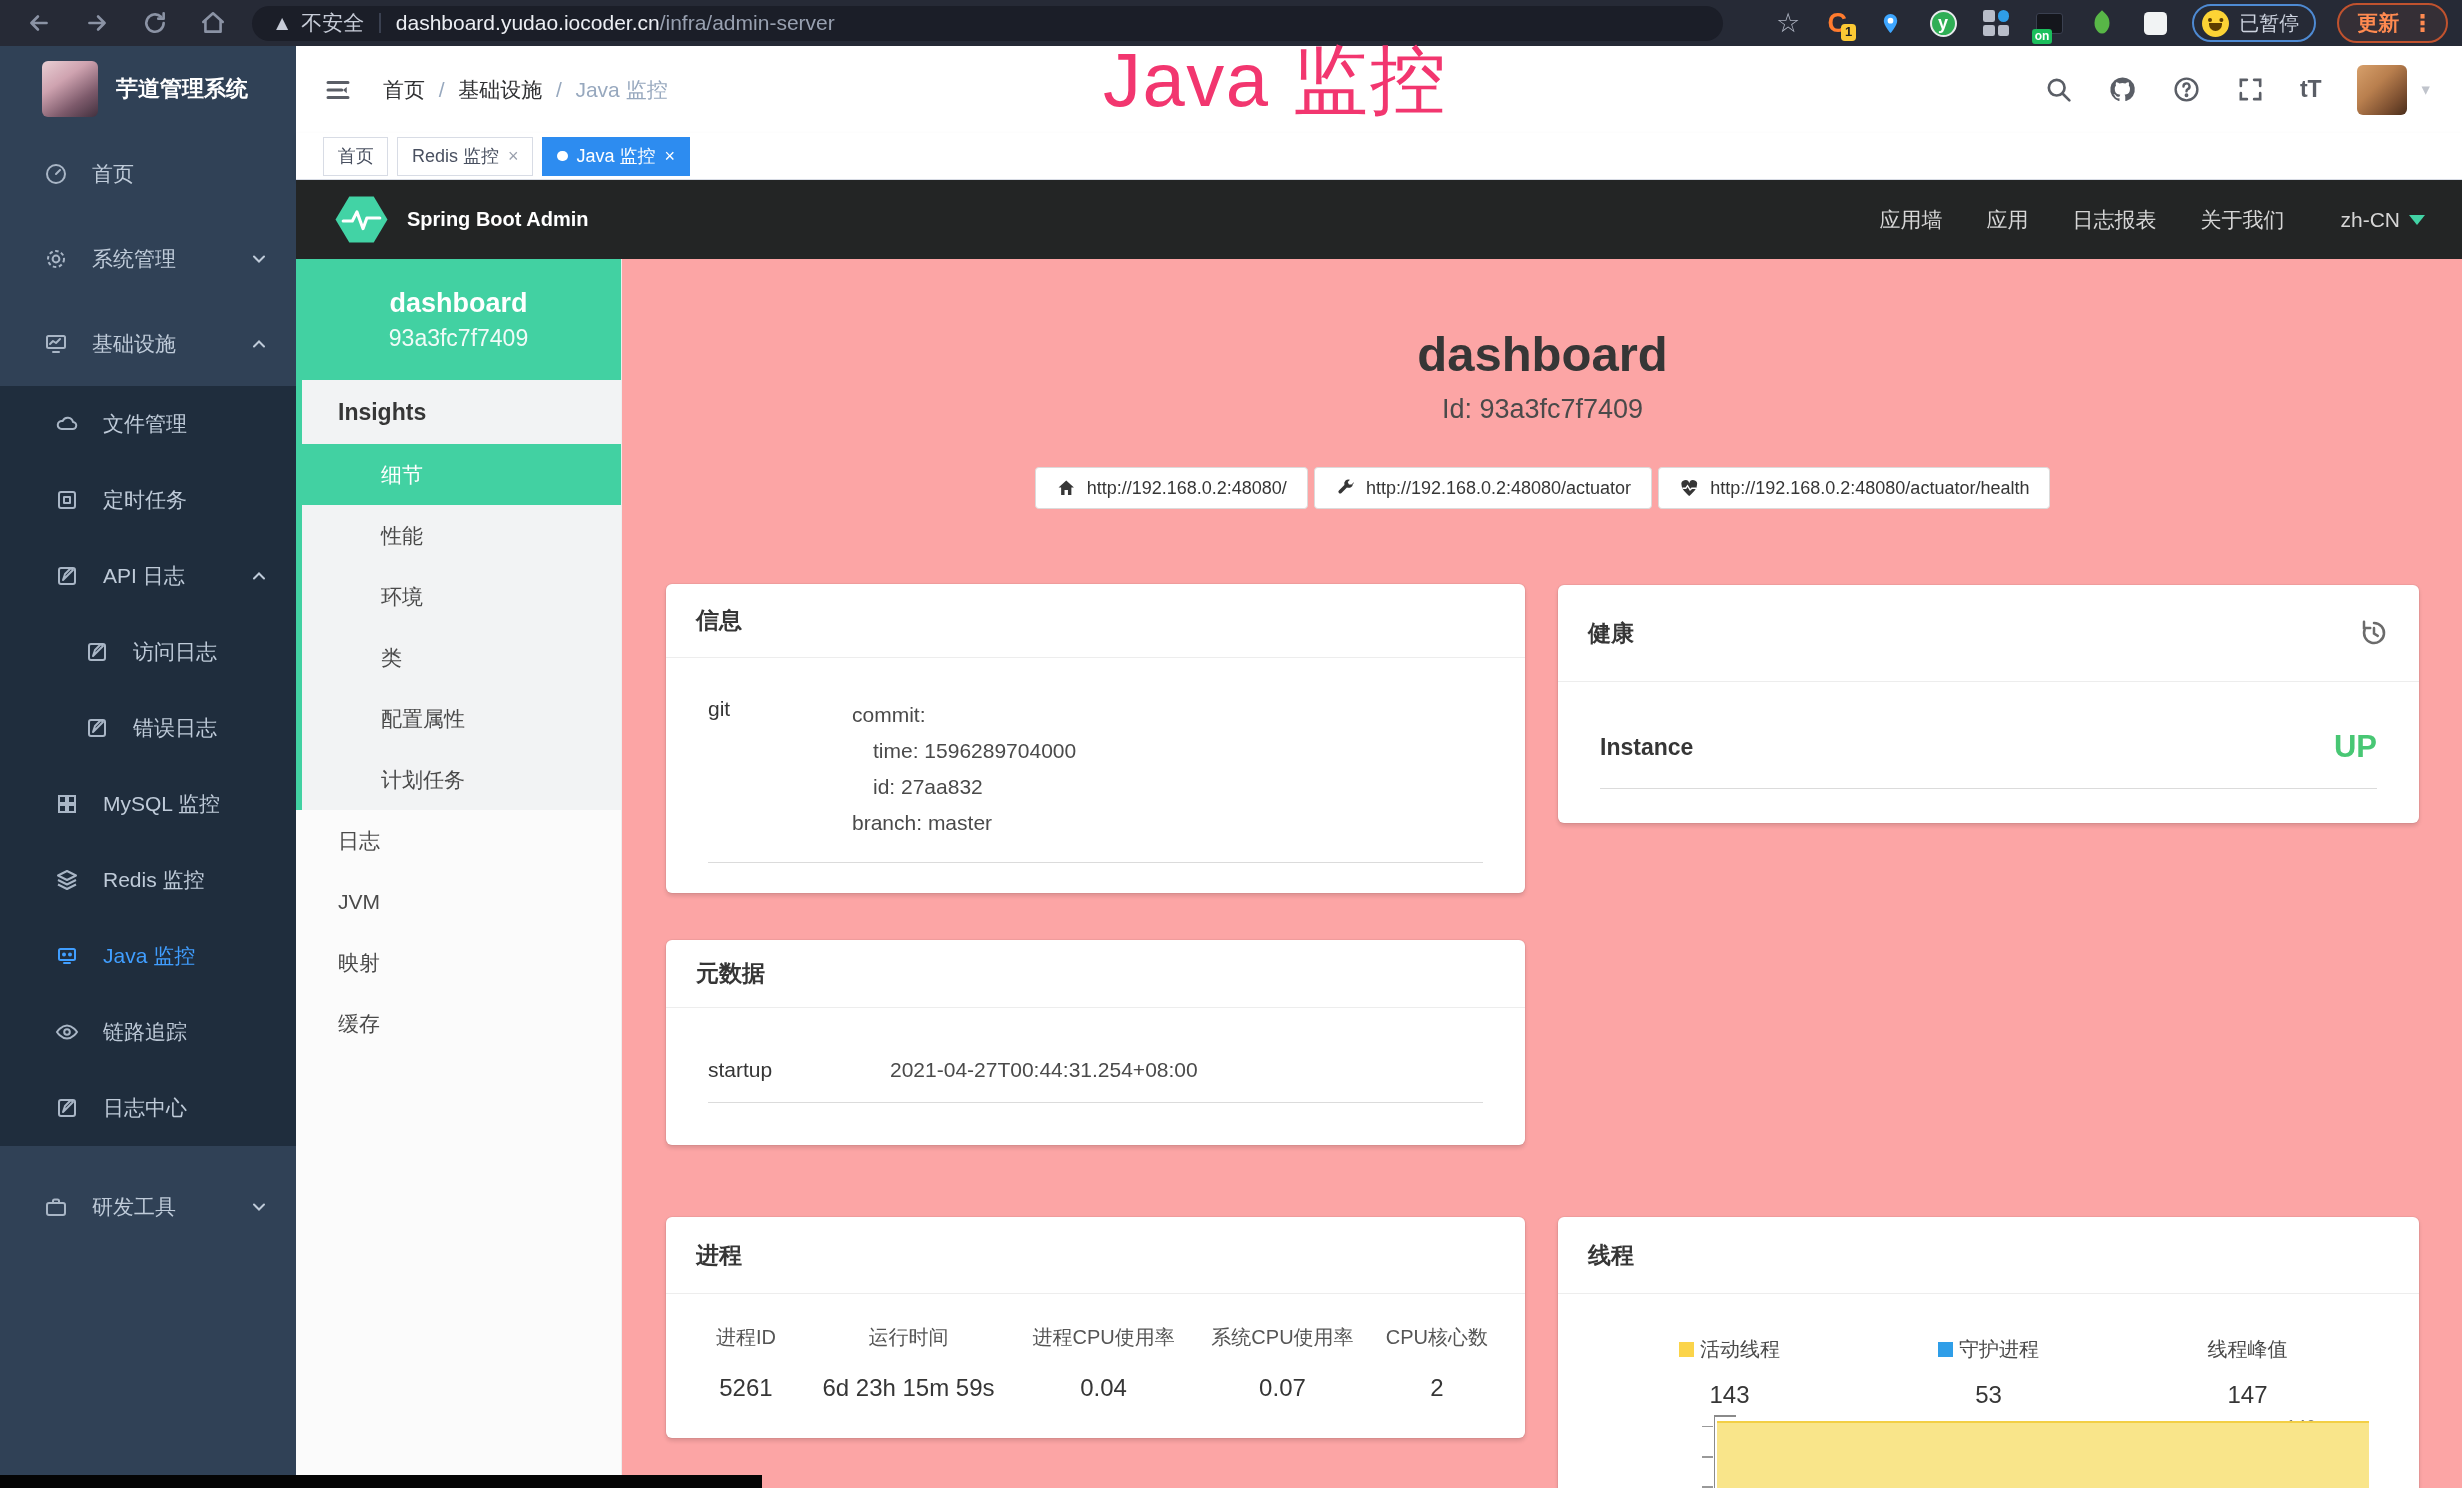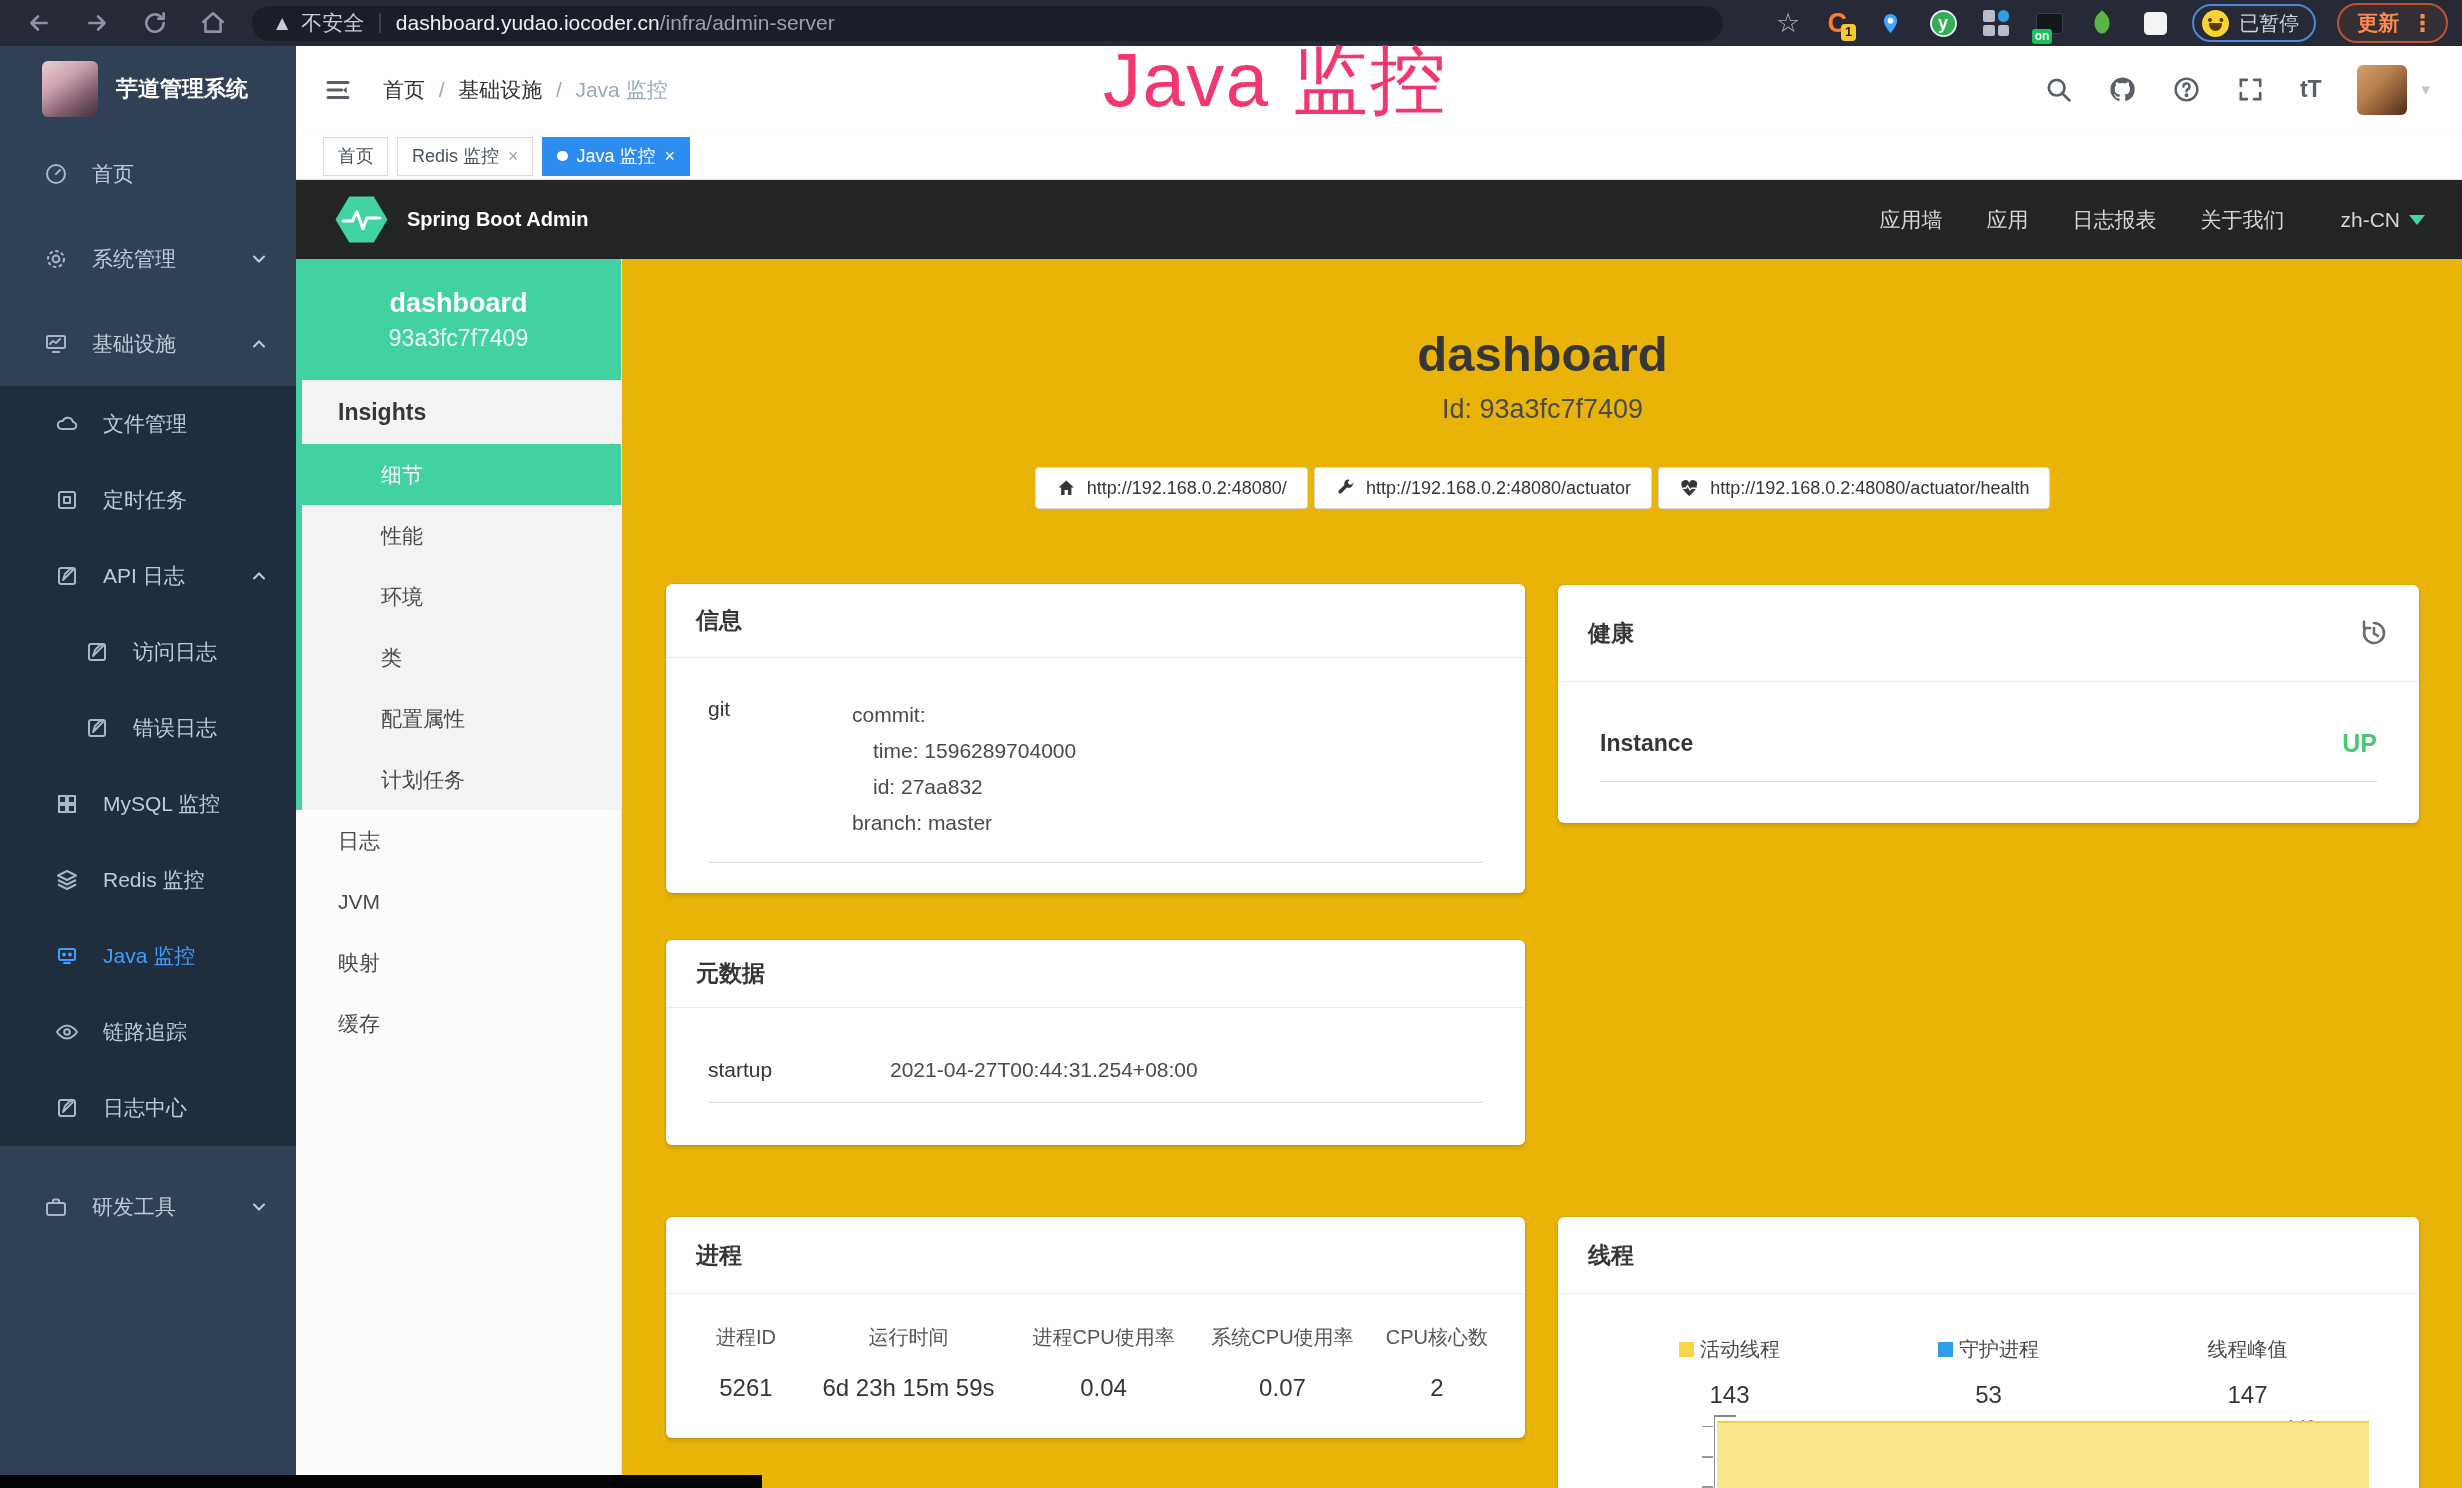--- a/index.html
+++ b/index.html
@@ -99,21 +99,21 @@
     display:flex; align-items:center; padding:0 38px; }
   .sba-brand { display:flex; align-items:center; gap:18px; color:#fff; font-size:20px; font-weight:bold; }
   .hexlogo { width:55px; height:49px; }
   .sba-links { margin-left:auto; display:flex; align-items:center; gap:44px; font-size:21px; color:#d6d6d6; }
   .sba-link { cursor:pointer; }
   .lang { display:flex; align-items:center; gap:9px;margin-left:12px; }
   .lang-caret { width:0; height:0; border-left:8.3px solid transparent; border-right:8.3px solid transparent;
     border-top:10px solid #42d3a5; }
 
   
-  .sba-body { position:absolute; left:296px; top:259px; width:2167px; height:1229px; background:#eab308; }
+  .sba-body { position:absolute; left:296px; top:259px; width:2167px; height:1229px; background:#fca5a5; }
   .i-sidebar { position:absolute; left:0; top:0; width:326px; height:100%; background:#fbfbfb;
     border-right:0.8px solid #ededed; }
   .app-block { height:121px; background:#42d1a2; color:#fff; display:flex; flex-direction:column;
     align-items:center; justify-content:center; gap:6px; }
   .app-name { font-size:27px; font-weight:bold; }
   .app-id { font-size:23px; opacity:.92; }
   .i-group { background:#f2f3f4; border-left:6px solid #42d1a2; }
   .i-group-title { height:64px; display:flex; align-items:center; padding-left:36px;
     font-size:23px; font-weight:bold; color:#363636; }
   .i-item { height:61px; display:flex; align-items:center; font-size:21px; color:#4a4a4a; cursor:pointer; }
@@ -144,21 +144,21 @@
   .info-key { width:144px; font-size:21px; color:#363636; }
   .info-val { font-size:21px; color:#4a4a4a; line-height:36px; }
   .info-val .ind { padding-left:21px; }
 
   .card-health { left:936px; top:326px; width:861px; height:238px; }
   .card-health .card-head { height:97px; }
   .health-body { padding:47px 42px 9px; }
   .health-row { display:flex; justify-content:space-between; align-items:center;
     border-bottom:0.8px solid #dbdbdb; padding-bottom:23px; }
   .health-key { font-size:23px; font-weight:bold; color:#363636; }
-  .health-val { font-size:25px; font-weight:bold; color:#48c774; }
+  .health-val { font-size:31px; font-weight:bold; color:#48c774; }
 
   .card-meta { left:44px; top:681px; width:859px; height:205px; }
   .card-meta .card-head { height:68px; }
   .meta-body { padding:50px 42px 0; }
   .meta-row { display:flex; border-bottom:0.8px solid #dbdbdb; padding-bottom:20px; }
   .meta-key { width:182px; font-size:21px; color:#363636; }
   .meta-val { font-size:21px; color:#4a4a4a; }
 
   .card-process { left:44px; top:958px; width:859px; height:221px; }
   .card-process .card-head { height:77px; }

